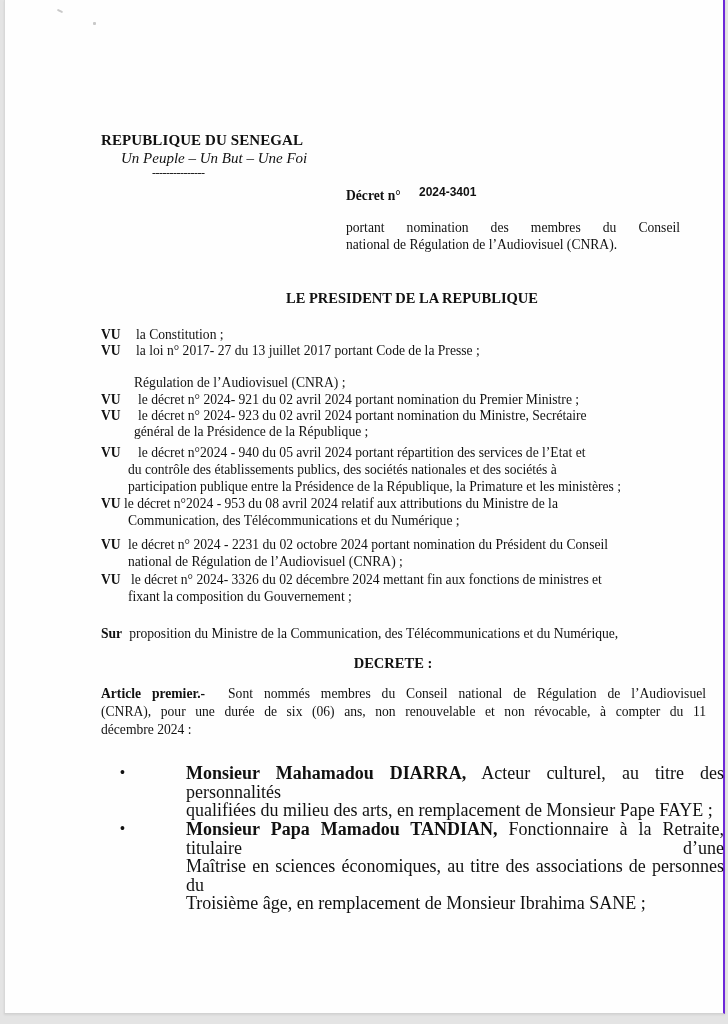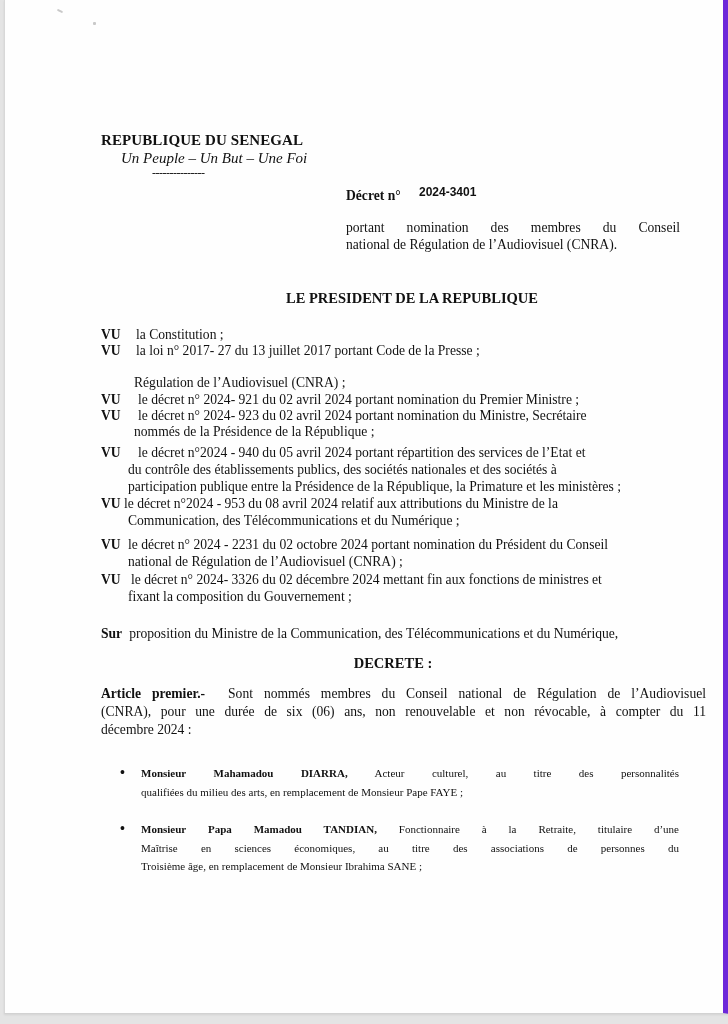--- a/index.html
+++ b/index.html
@@ -10,21 +10,21 @@
       overflow: hidden;
       font-family: "Liberation Serif", serif;
       color: #111;
     }
     .sheet {
       position: absolute;
       left: 4px; top: 0;
       width: 718px; height: 1013px;
       background: #fefefe;
       border-left: 1px solid #d8d8d8;
-      border-right: 6px solid #6d28d9;
+      border-right: 2px solid #6d28d9;
       border-bottom: 1px solid #d2d2d2;
       box-shadow: 0 1px 2px rgba(0,0,0,0.08);
     }
     .abs { position: absolute; white-space: nowrap; }
 
     .country { left: 96px; top: 132px; font-size: 15px; font-weight: bold; letter-spacing: 0.1px; }
     .motto { left: 116px; top: 150px; font-size: 15px; font-style: italic; }
     .dashes { left: 147px; top: 166px; font-size: 12px; letter-spacing: -0.5px; }
 
     .decree-label { left: 341px; top: 188px; font-size: 13.6px; font-weight: bold; }
@@ -44,21 +44,21 @@
     .sur { left: 96px; top: 626px; font-size: 13.6px; }
     .sur .kw { font-weight: bold; margin-right: 7px; }
 
     .decrete { left: 0; width: 728px; top: 655px; text-align: center; font-size: 14.5px; font-weight: bold; }
     .decrete span { display: inline-block; margin-left: 48px; }
 
     .article { left: 96px; top: 685px; width: 605px; font-size: 13.6px; line-height: 18px; white-space: normal; }
     .article span { display: block; }
     .article .j { text-align: justify; text-align-last: justify; }
 
-    .bullet { font-size: 11px; line-height: 18.5px; white-space: normal; }
+    .bullet { font-size: 18px; line-height: 18.5px; white-space: normal; margin-left: 45px; }
     .bullet-dot { position: absolute; font-size: 14px; font-weight: bold; }
     .bullet-text span { display: block; }
     .bullet-text .j { text-align: justify; text-align-last: justify; }
 
     .speck { position: absolute; background: #c9c9c9; border-radius: 1px; }
   </style>
 </head>
 <body>
 
 <div class="sheet">
@@ -89,21 +89,21 @@
     <span class="vu" style="width:35px;">VU</span><span>la loi n° 2017- 27 du 13 juillet 2017 portant Code de la Presse ;</span>
   </div>
   <div class="abs vu-cont" style="left:129px;top:375px;">Régulation de l’Audiovisuel (CNRA) ;</div>
 
   <div class="abs vu-row" style="top:392px;">
     <span class="vu" style="width:37px;">VU</span><span>le décret n° 2024- 921 du 02 avril 2024 portant nomination du Premier Ministre ;</span>
   </div>
   <div class="abs vu-row" style="top:408px;">
     <span class="vu" style="width:37px;">VU</span><span>le décret n° 2024- 923 du 02 avril 2024 portant nomination du Ministre, Secrétaire</span>
   </div>
-  <div class="abs vu-cont" style="left:129px;top:424px;">nommés de la Présidence de la République ;</div>
+  <div class="abs vu-cont" style="left:129px;top:424px;">général de la Présidence de la République ;</div>
 
   <div class="abs vu-row" style="top:445px;">
     <span class="vu" style="width:37px;">VU</span><span>le décret n°2024 - 940 du 05 avril 2024 portant répartition des services de l’Etat et</span>
   </div>
   <div class="abs vu-cont" style="left:123px;top:462px;">du contrôle des établissements publics, des sociétés nationales et des sociétés à</div>
   <div class="abs vu-cont" style="left:123px;top:479px;">participation publique entre la Présidence de la République, la Primature et les ministères ;</div>
 
   <div class="abs vu-row" style="top:496px;">
     <span class="vu" style="width:23px;">VU</span><span>le décret n°2024 - 953 du 08 avril 2024 relatif aux attributions du Ministre de la</span>
   </div>

